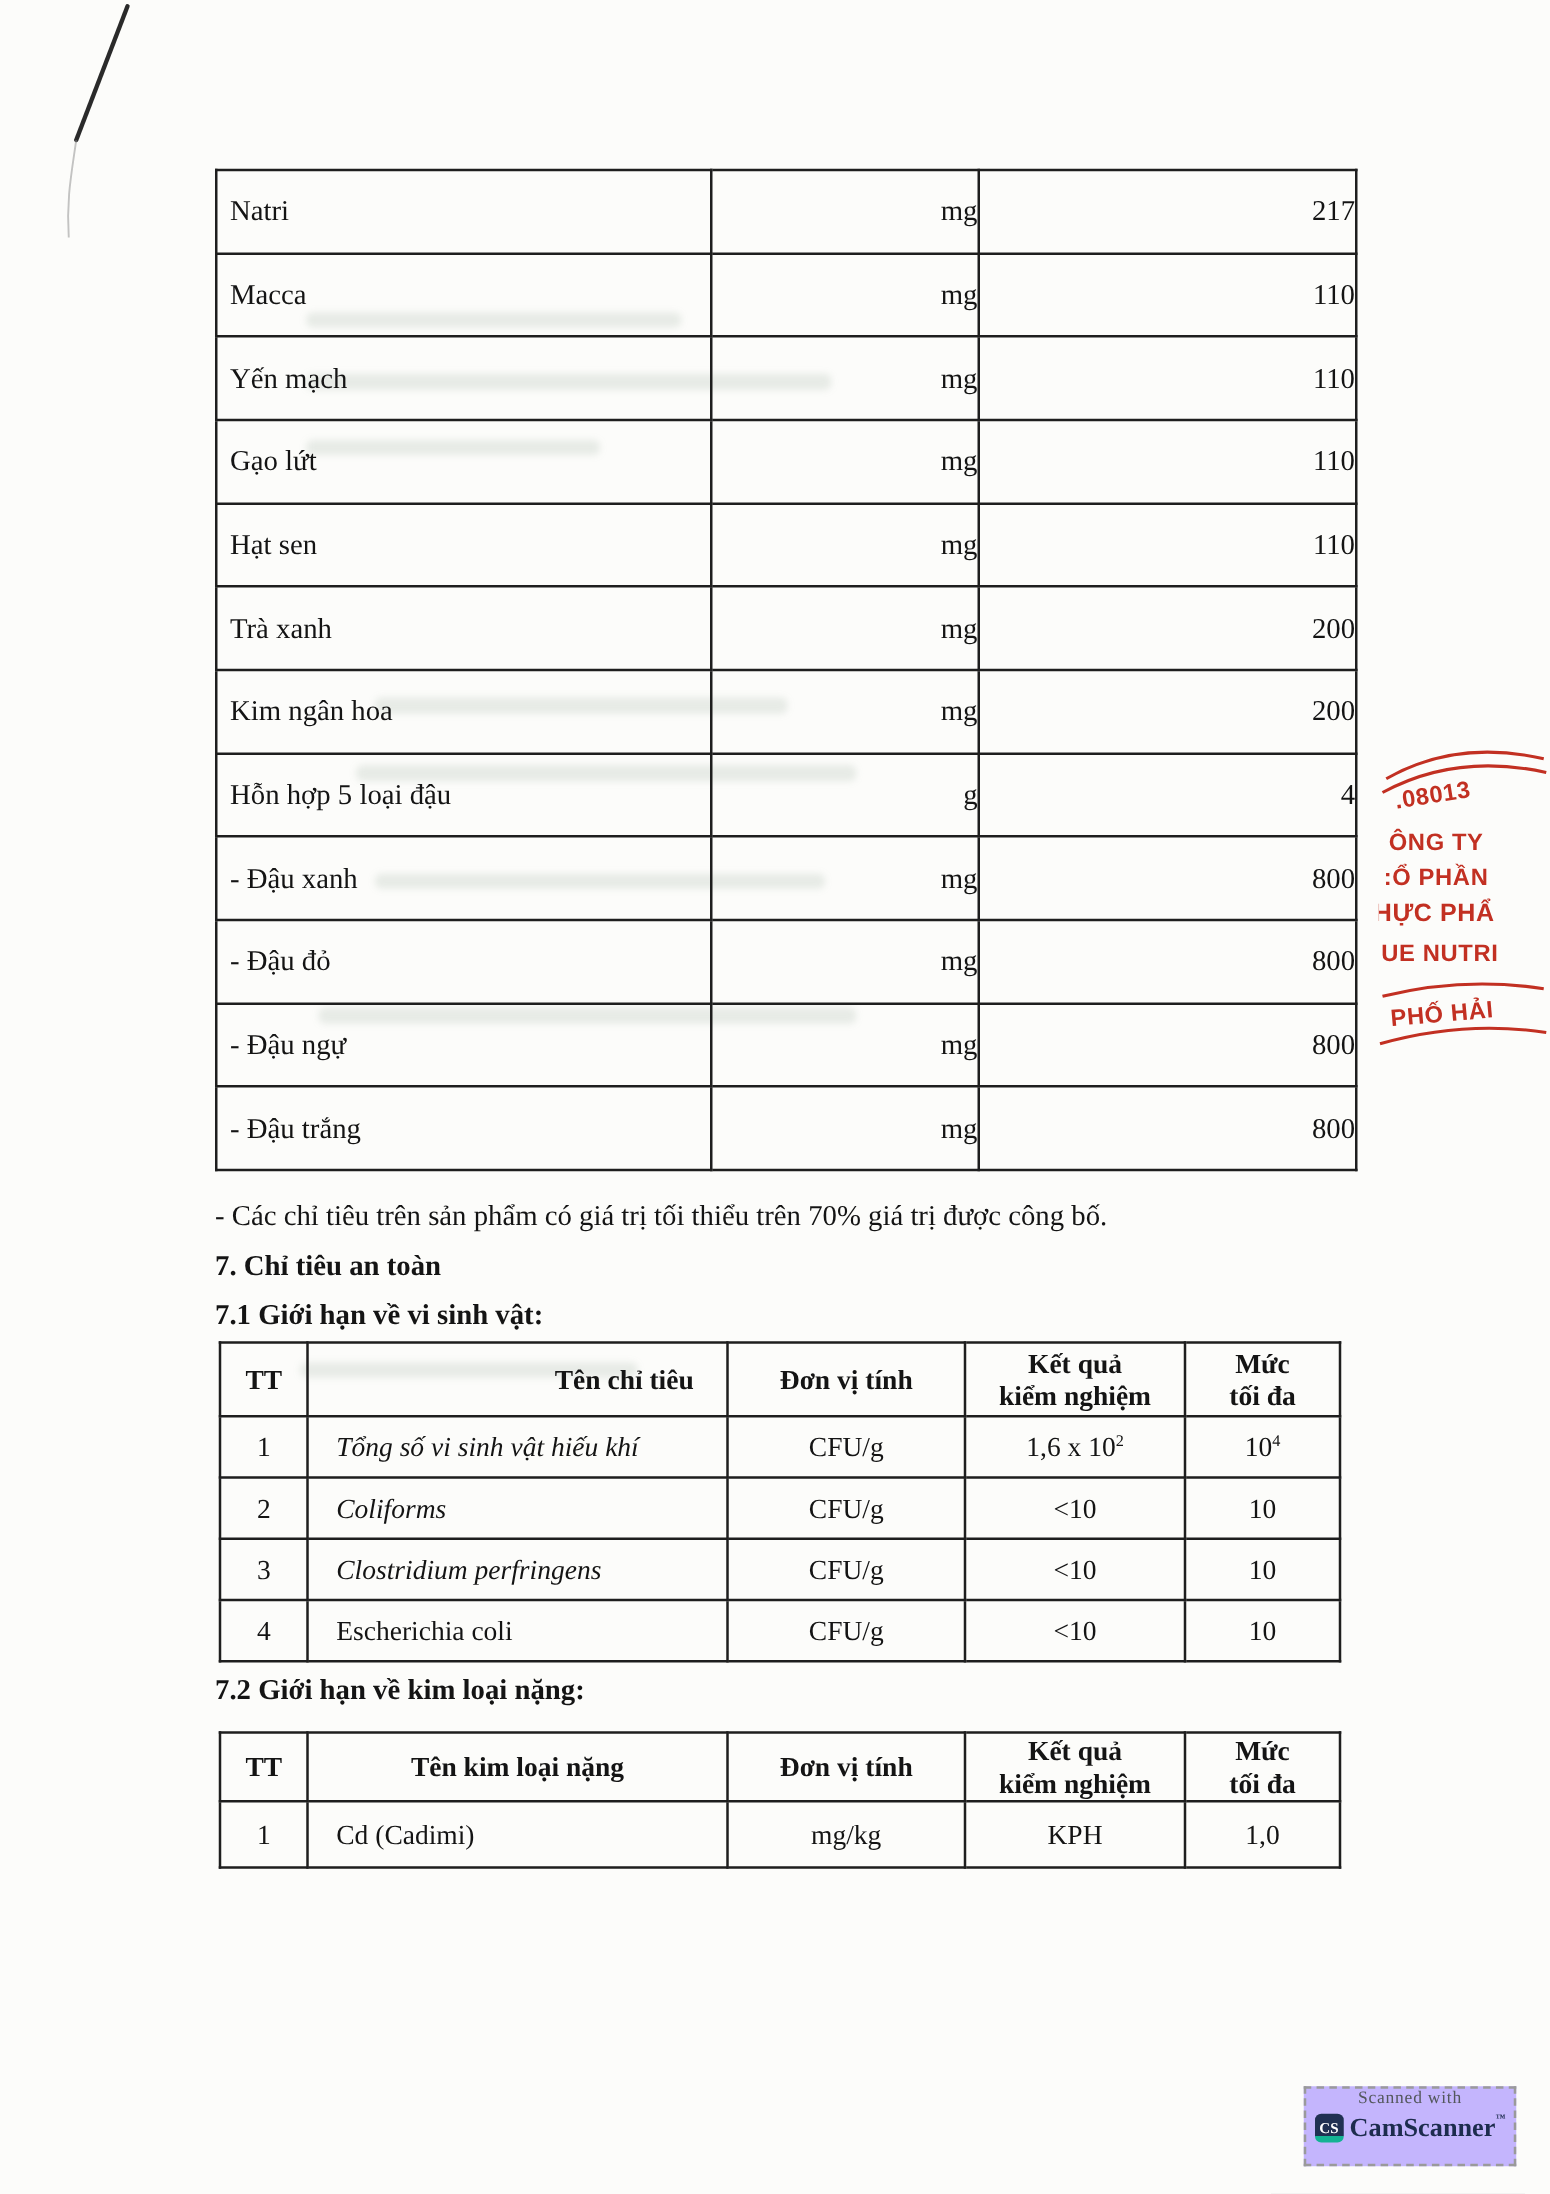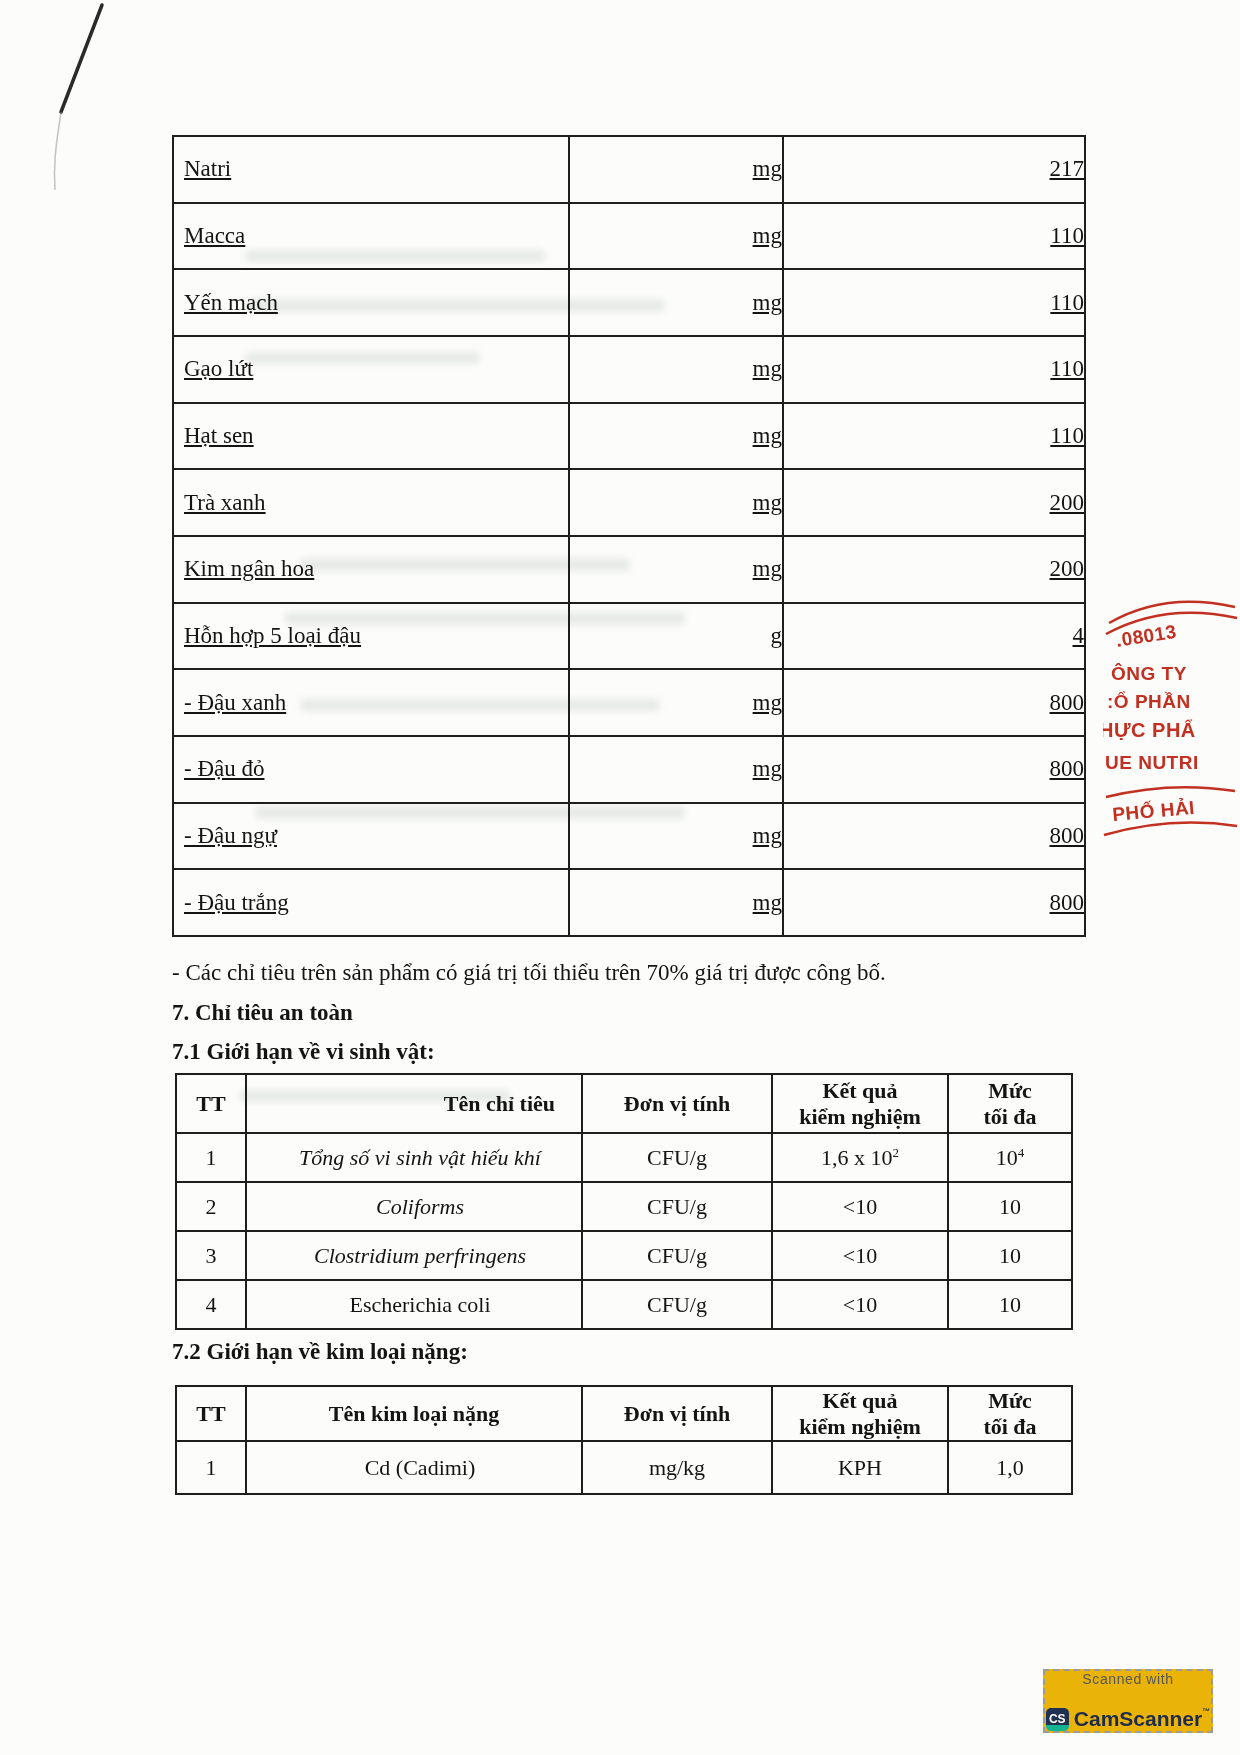--- a/index.html
+++ b/index.html
@@ -4,34 +4,34 @@
 <style>
   html,body{margin:0;padding:0;background:#e8e8e8;}
   .page{
     position:relative;width:1240px;height:1755px;background:#fcfcfa;
     overflow:hidden;font-family:"Liberation Serif","DejaVu Serif",serif;color:#141414;
   }
   
   table{border-collapse:collapse;position:absolute;table-layout:fixed;}
   td{vertical-align:middle;padding:0;}
   .t1{left:172px;top:135px;width:912px;height:802px;}
-  .t1 td{border:2.4px solid #1e1e1e;font-size:23px;text-decoration:underline;}
+  .t1 td{border:2.4px solid #1e1e1e;font-size:23px;}
   .t1 tr{height:57px;}
   .t1 td.name{text-align:left;padding-left:10px;}
   .t1 td.unit,.t1 td.val{text-align:right;}
   .t2{left:175px;top:1073px;width:896px;height:255px;}
   .t3{left:175px;top:1385px;width:896px;height:108px;}
   .t2 td,.t3 td{border:2.4px solid #1e1e1e;font-size:22px;text-align:center;line-height:1.15;}
   .t2 tr{height:49px;}
   .t2 tr.hrow{height:59px;}
   .t3 tr.hrow{height:55px;}
   .t3 tr.drow{height:53px;}
   .hd{font-weight:bold;font-size:23px;}
   .hd-right{text-align:right !important;padding-right:26px !important;}
-  .t2 td.cname,.t3 td.cname{text-align:center;padding-left:12px;}
+  .t2 td.cname,.t3 td.cname{text-align:left;padding-left:22px;}
   .it{font-style:italic;}
   sup{font-size:13px;}
   
   .abs{position:absolute;font-size:23px;white-space:nowrap;}
   .bold{font-weight:bold;}
   .note{left:172px;top:960px;}
   .h7{left:172px;top:1000px;}
   .h71{left:172px;top:1039px;}
   .h72{left:172px;top:1339px;}
   
@@ -46,23 +46,23 @@
   .g7{left:255px;top:806px;width:430px;height:13px;}
   .g8{left:240px;top:1090px;width:270px;height:12px;}
   
   .stamp{position:absolute;left:1103px;top:585px;}
   .st{font-family:"Liberation Sans","DejaVu Sans",sans-serif;font-weight:bold;
       letter-spacing:0.5px;font-size:19px;fill:#c23022;}
   .st-big{font-size:20px;}
   
   .camscanner{
     position:absolute;left:1043px;top:1669px;width:170px;height:64px;
-    border:2px dashed #9a9a9a;background:#eab308;box-sizing:border-box;
-    display:flex;flex-direction:column;align-items:center;justify-content:space-between;gap:3px;
-    font-family:Liberation Sans, sans-serif;
+    border:2px dashed #9a9a9a;background:#c4b5fd;box-sizing:border-box;
+    display:flex;flex-direction:column;align-items:center;justify-content:flex-start;gap:3px;
+    font-family:Liberation Serif, serif;
   }
   .cs-line1{font-size:14px;color:#53575c;letter-spacing:0.6px;}
   .cs-line2{display:flex;align-items:center;gap:5px;}
   .cs-icon{width:23px;height:23px;border-radius:5px;flex:0 0 auto;
     background:linear-gradient(180deg,#203052 76%,#14b394 76%);
     color:#fff;font-weight:bold;font-size:12px;display:flex;align-items:center;justify-content:center;}
   .cs-brand{font-weight:bold;font-size:21px;color:#1d2c4e;}
   .tm{font-size:8px;vertical-align:top;color:#1d2c4e;}
 </style>
 </head>

